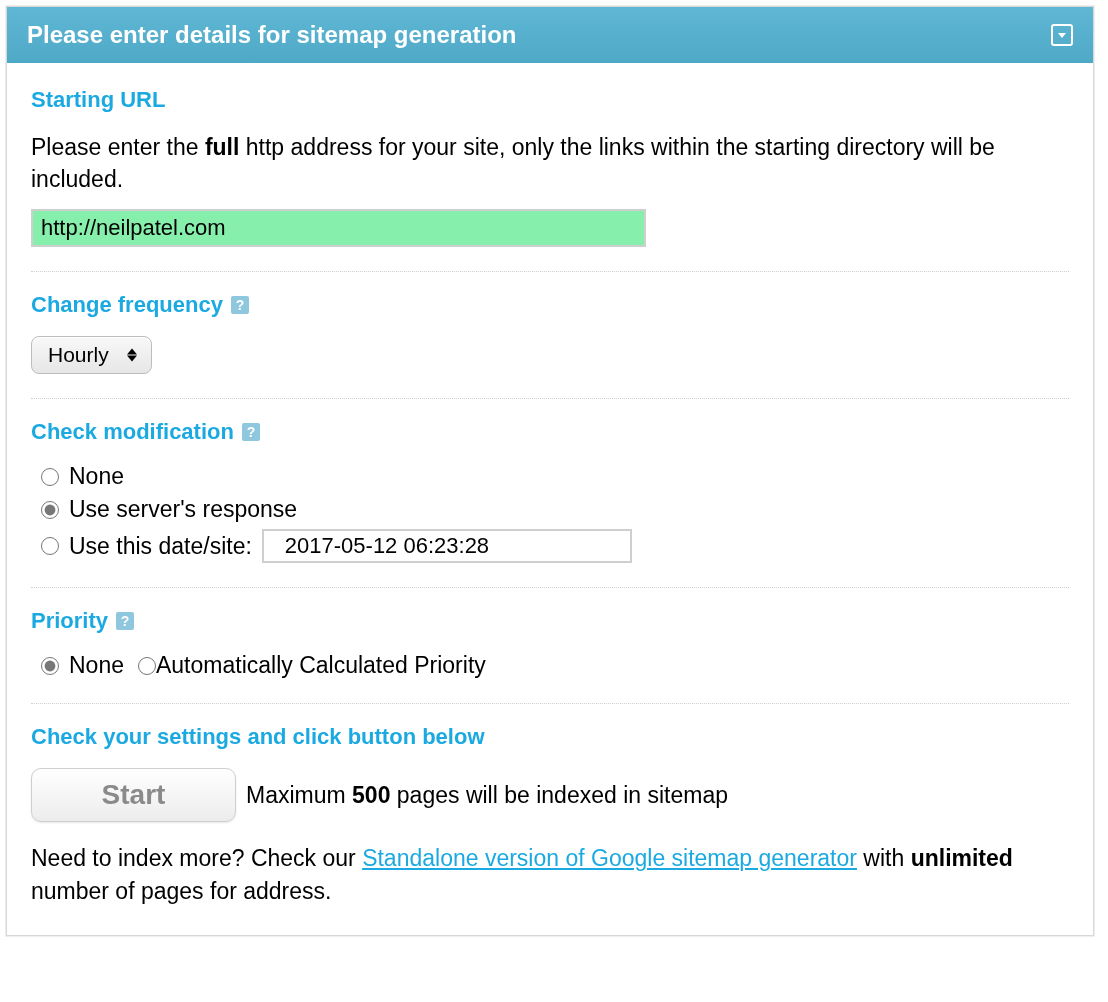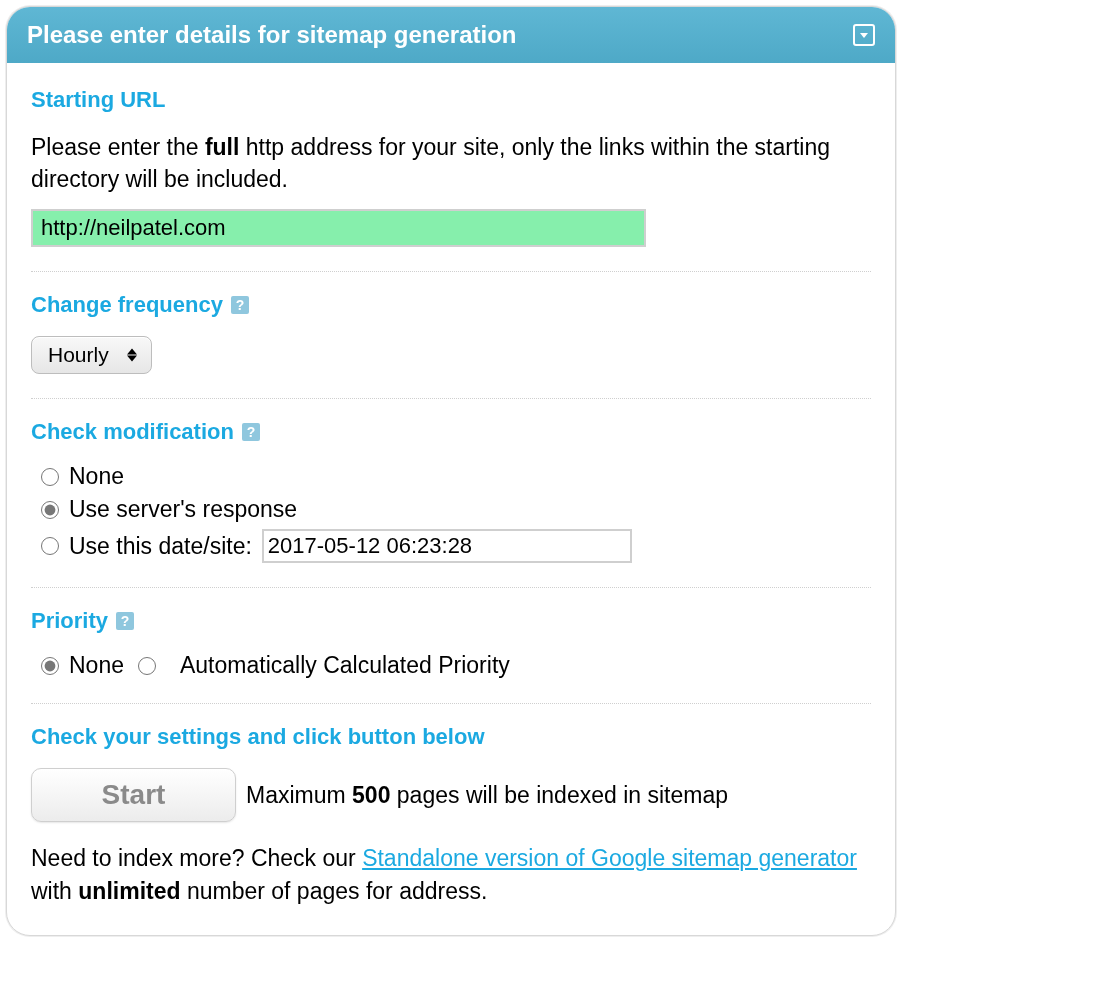--- a/index.html
+++ b/index.html
@@ -4,23 +4,23 @@
   <style>
     * { box-sizing: border-box; margin: 0; padding: 0; }
     body {
       font-family: "Trebuchet MS", "Lucida Grande", Verdana, sans-serif;
       font-size: 22px;
       color: #000;
       background: #fff;
       padding: 6px;
     }
     .panel {
-      width: 890px;
+      width: 1088px;
       border: 1px solid #d8d8d8;
-      border-radius: 24px;
+      border-radius: 0;
       overflow: hidden;
       background: #fff;
       box-shadow: 0 0 0 1px #eee;
     }
     .panel-header {
       background: linear-gradient(#5fb7d4, #4ea9c7);
       color: #fff;
       font-weight: bold;
       font-size: 24px;
       padding: 14px 20px;
@@ -126,21 +126,21 @@
     }
     input[type="radio"] {
       width: 18px;
       height: 18px;
       accent-color: #777;
     }
     .date-input {
       width: 370px;
       font-size: 22px;
       font-family: inherit;
-      padding: 2px 4px;
+      padding: 2px 21px;
       border: 2px solid #cfcfcf;
       background: #fff;
     }
     .start-row {
       display: flex;
       align-items: center;
       gap: 10px;
       margin-bottom: 20px;
     }
     .start-button {
@@ -230,21 +230,21 @@
     
     <div class="section-label">
       <span>Priority</span>
       <span class="help-icon">?</span>
     </div>
     <div class="radio-inline-row">
       <label style="display:flex;align-items:center;gap:10px">
         <input type="radio" name="prio" checked="" style="">
         <span>None</span>
       </label>
-      <label style="display:flex;align-items:center;gap:24px">
+      <label style="display:flex;align-items:center;gap:0">
         <input type="radio" name="prio" style="">
         <span>Automatically Calculated Priority</span>
       </label>
     </div>
 
     <hr class="divider">
 
     
     <div class="section-label">
       <span>Check your settings and click button below</span>

